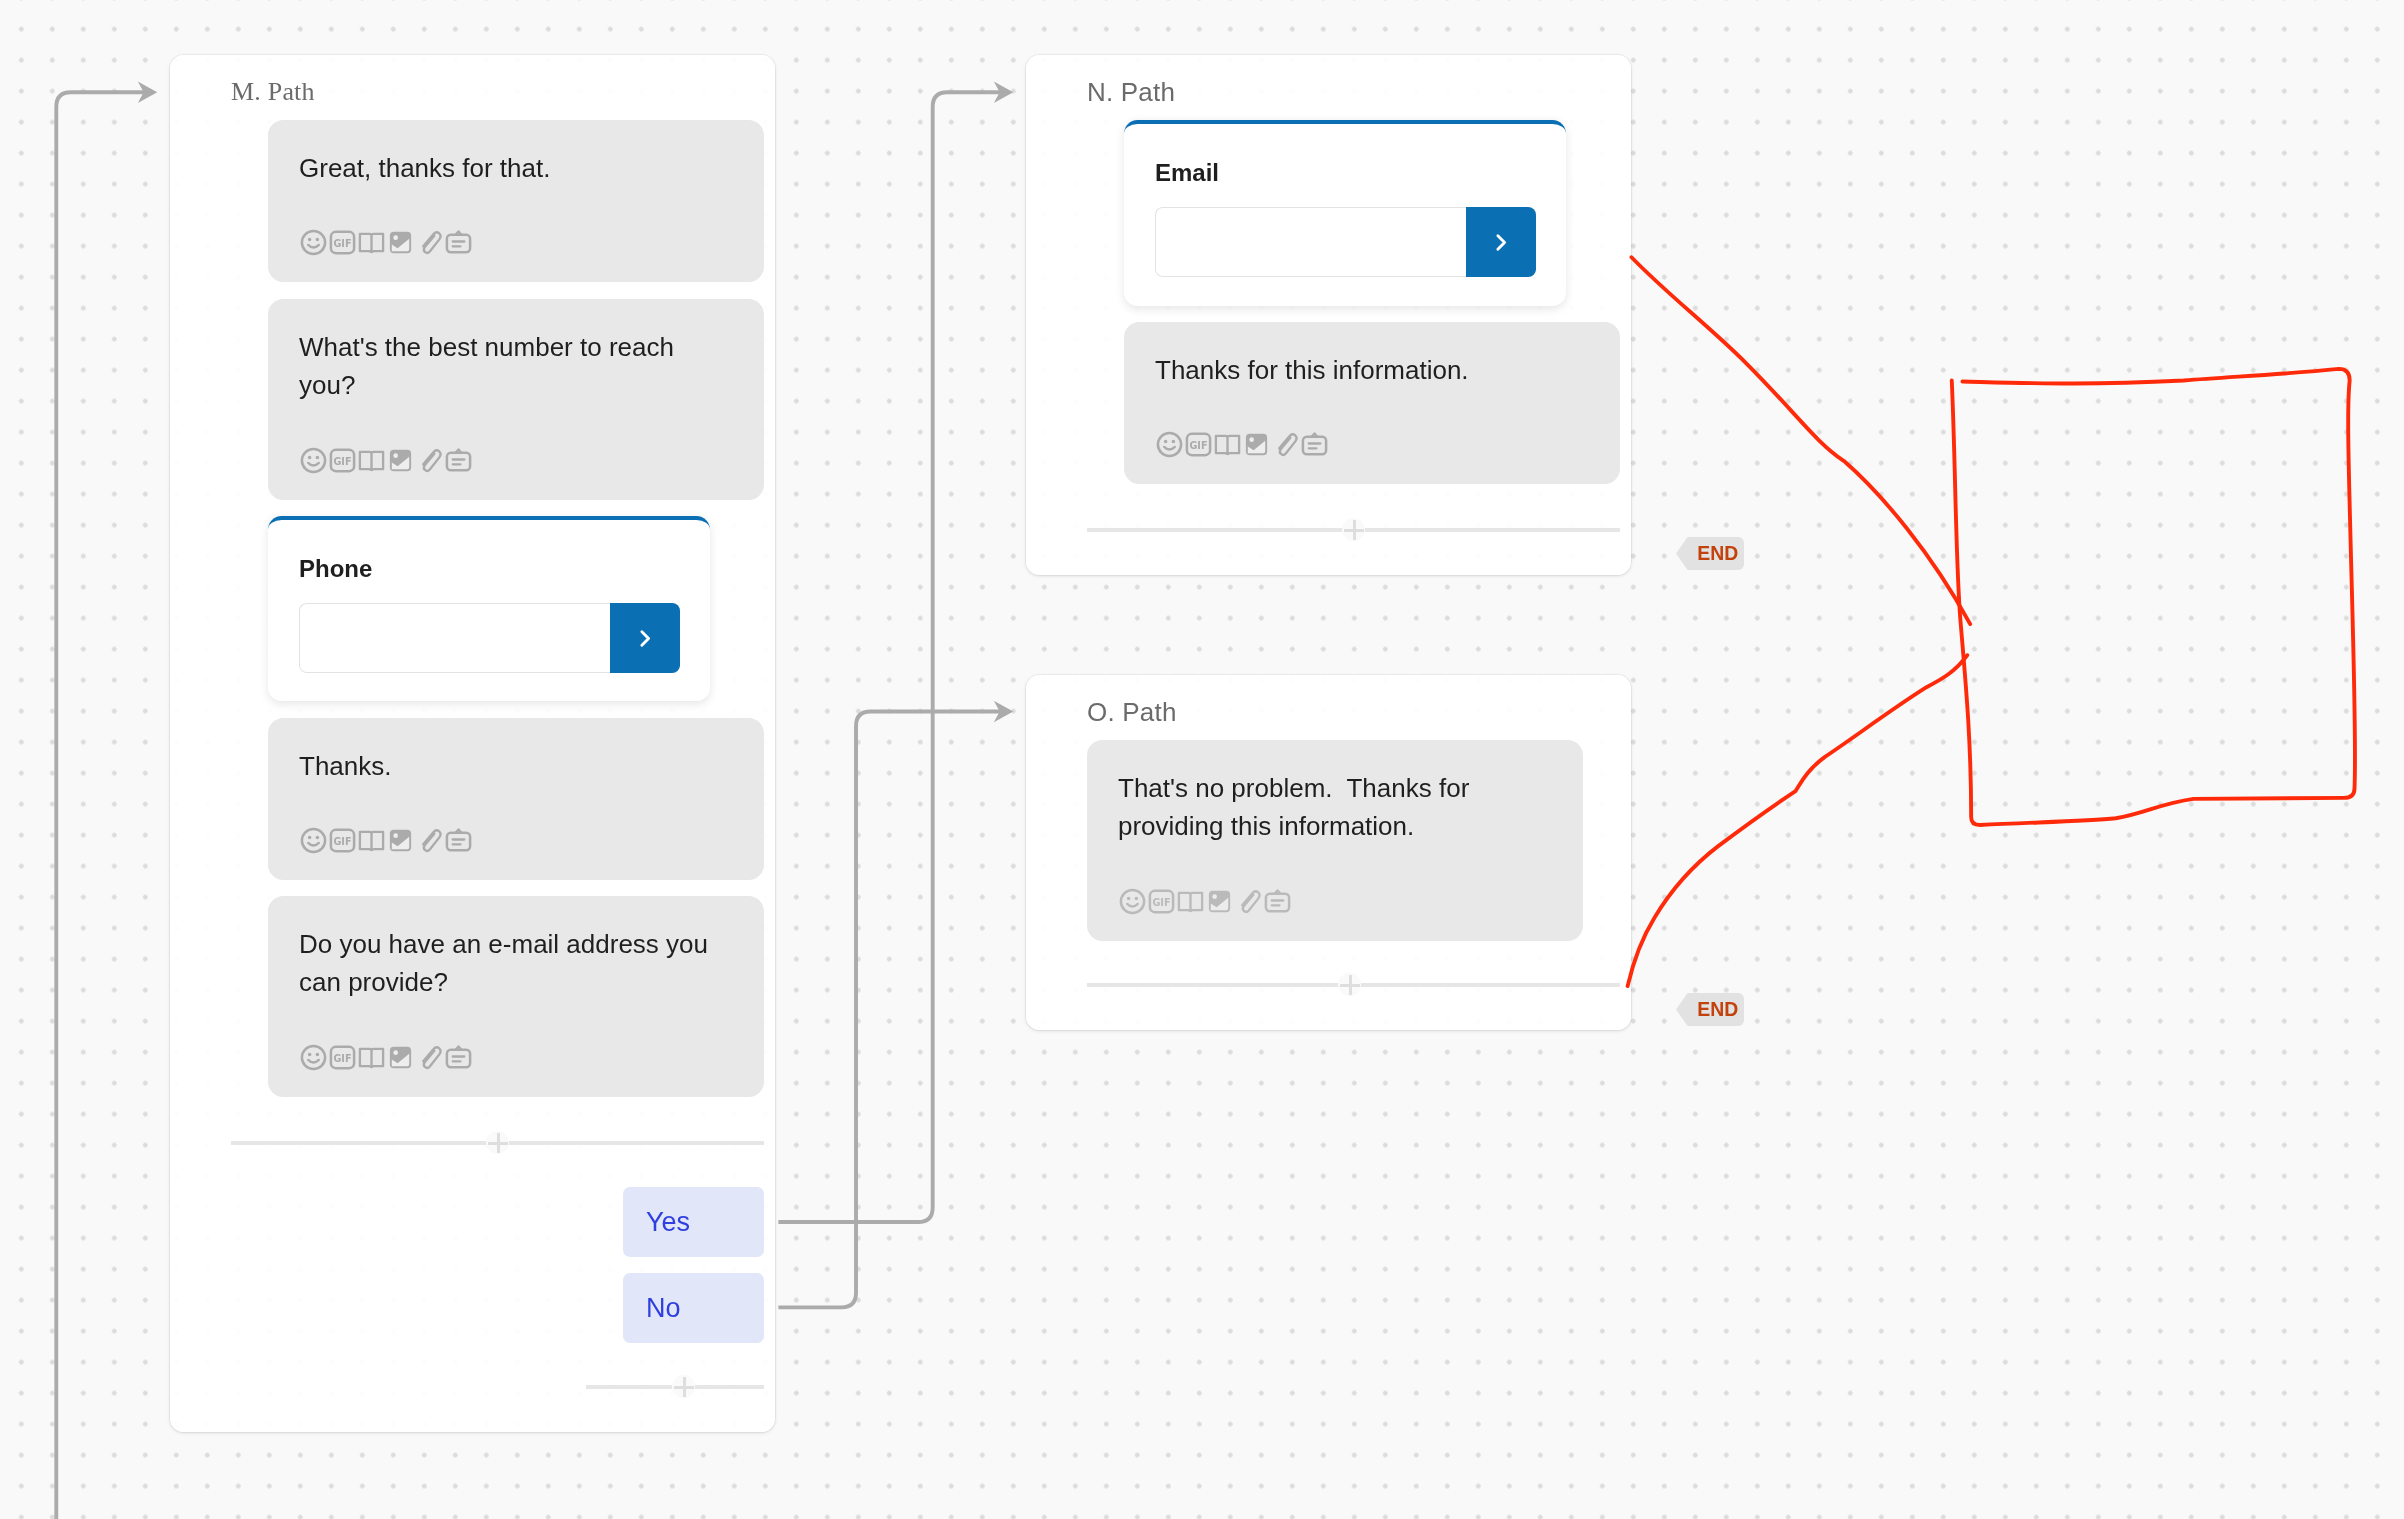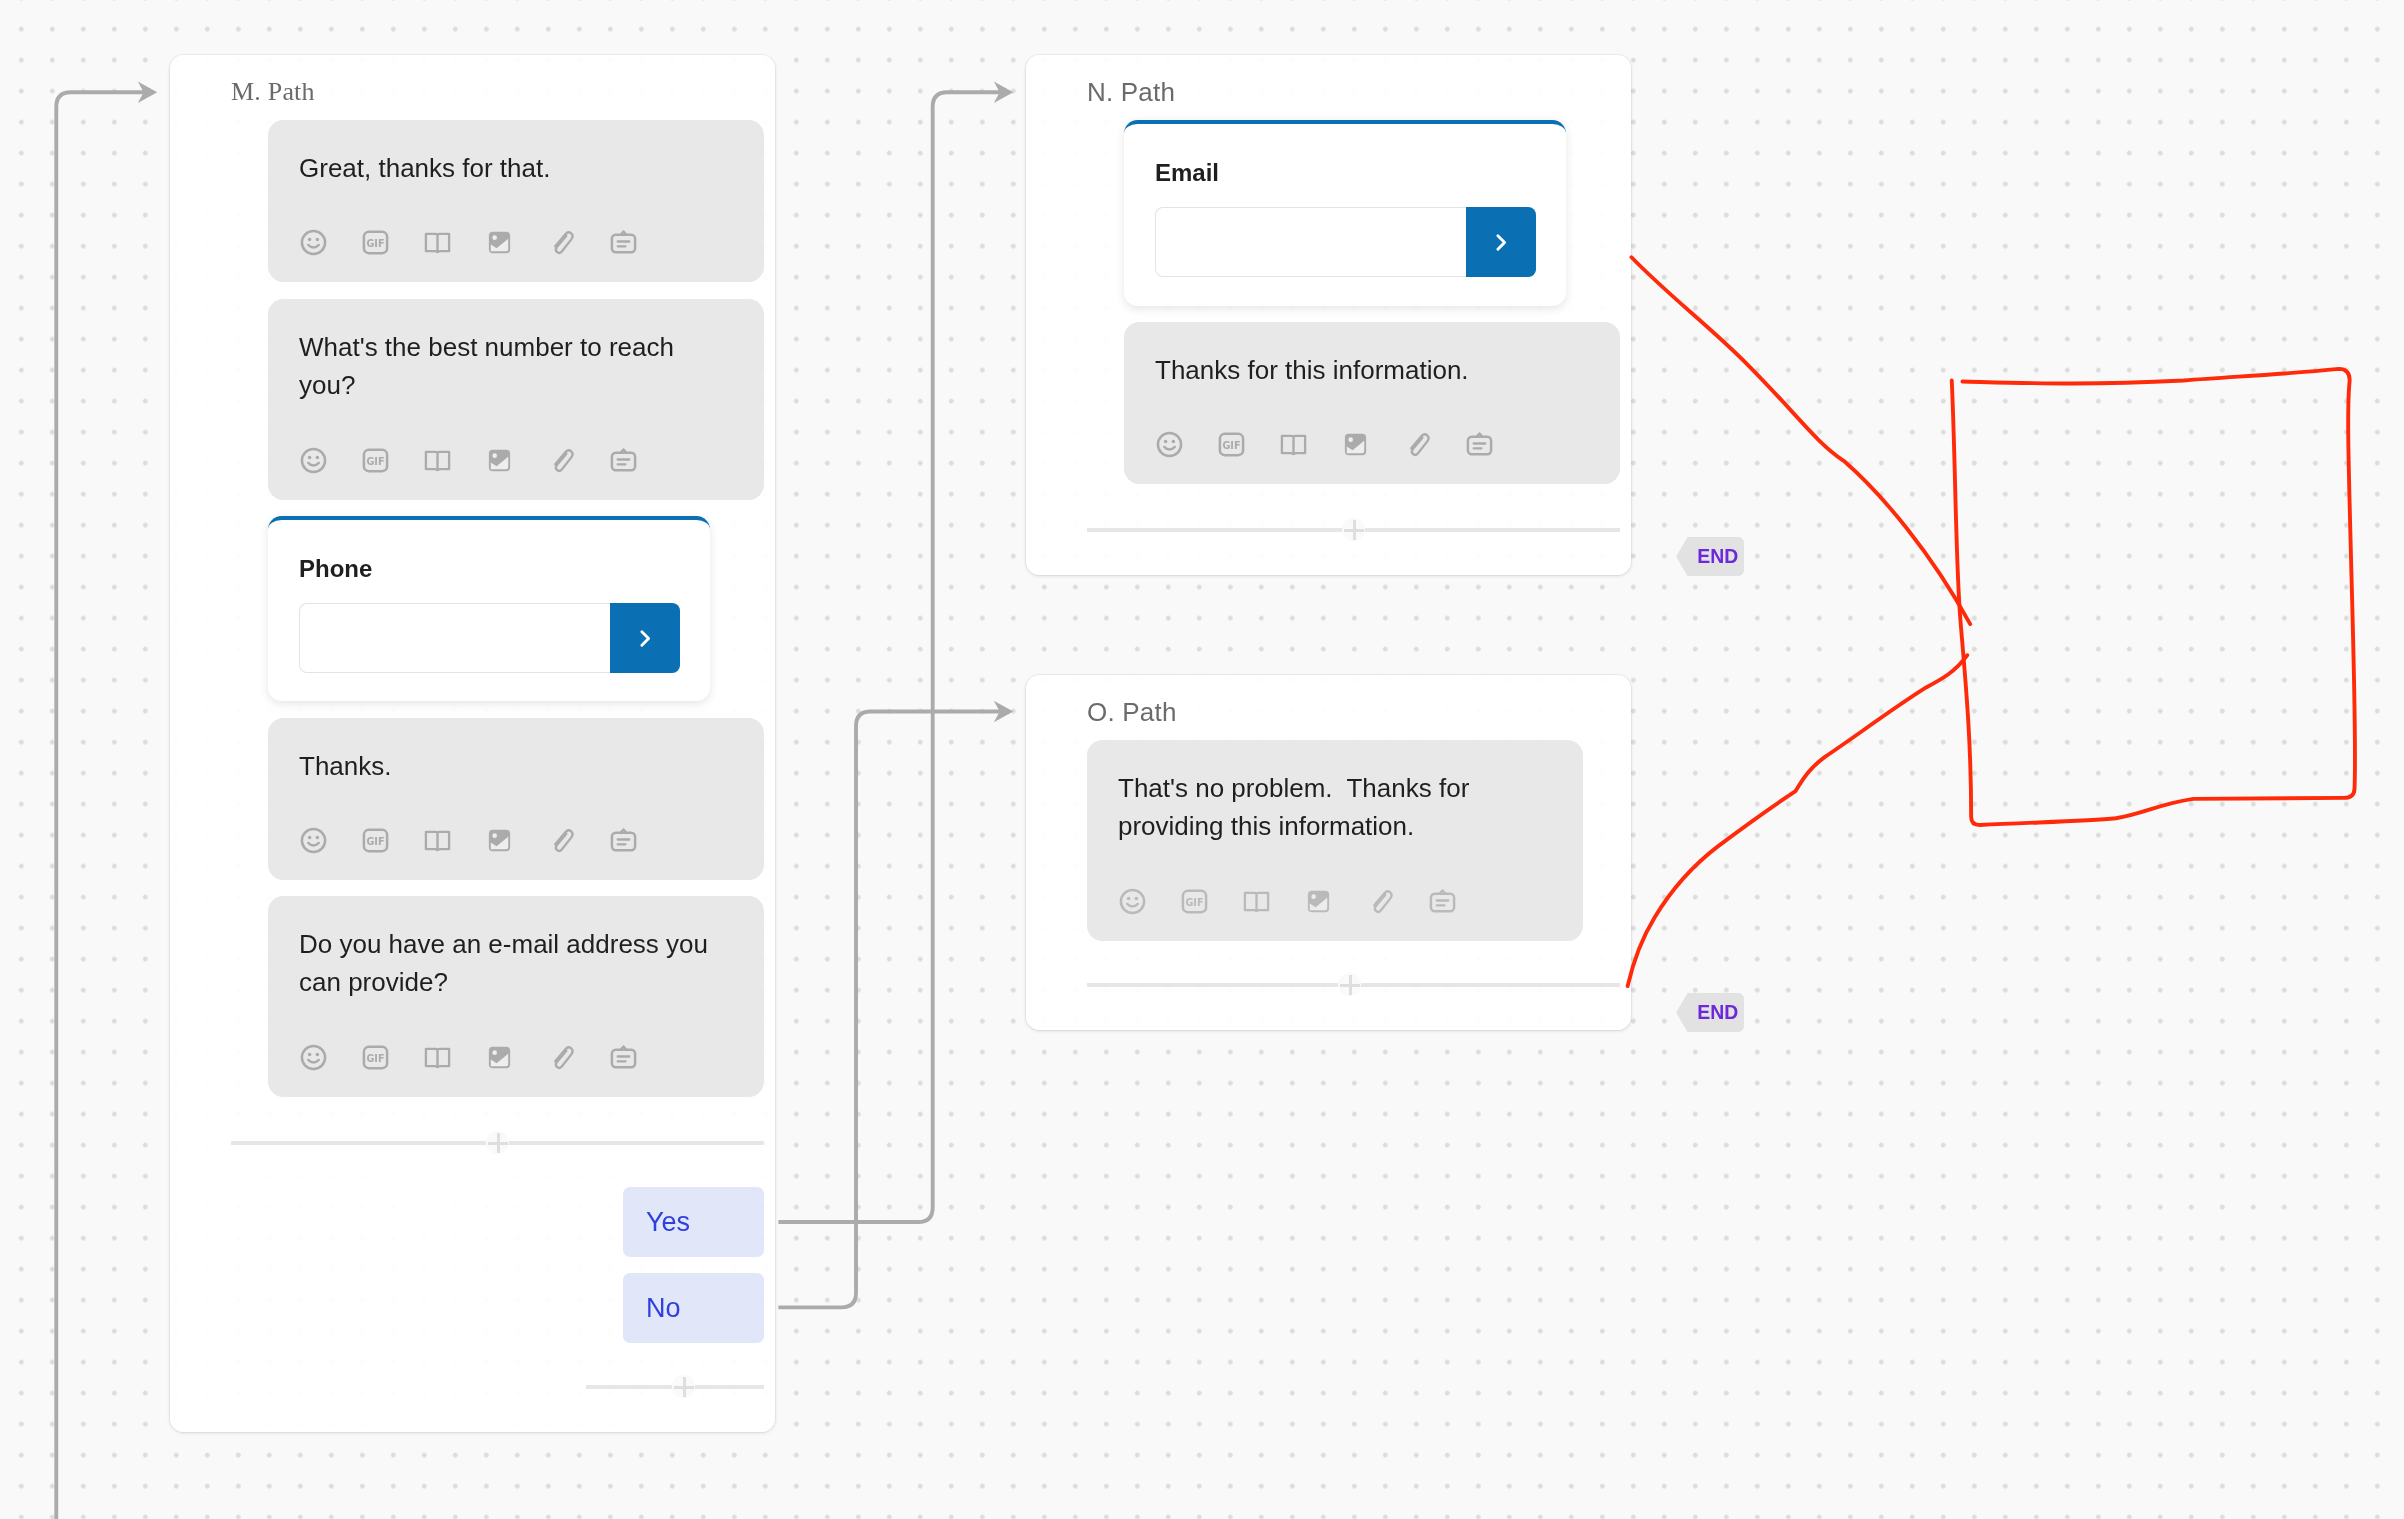--- a/index.html
+++ b/index.html
@@ -19,21 +19,21 @@
   }
   .card-title {
     position: absolute; font-size: 26px; color: #6b6b6b; letter-spacing: 0.2px;
   }
   .bubble {
     position: absolute; background: #e8e8e8; border-radius: 15.5px;
     box-sizing: border-box; padding: 29px 31px 0 31px;
   }
   .bubble-text { font-size: 26px; line-height: 38px; color: #1f1f1f; }
   .icons {
-    position: absolute; left: 31px; bottom: 25px; display: flex; gap: 33px; align-items: center;
+    position: absolute; left: 31px; bottom: 25px; display: flex; align-items: center;
   }
   .icons .ic { width: 29px; height: 29px; display: inline-flex; }
   .icons svg { width: 29px; height: 29px; }
   .input-card {
     position: absolute; background: #ffffff; border-radius: 13.6px;
     border-top: 4.9px solid #0a6fb3;
     box-shadow: 0 2.9px 9.7px rgba(0,0,0,0.10);
     box-sizing: border-box;
   }
   .input-label { position: absolute; left: 31px; top: 35px; font-size: 24px; font-weight: 600; color: #1f1f1f; }
@@ -58,23 +58,23 @@
     content: ""; position: absolute; background: #dedede;
   }
   .plus:before { left: 10.7px; top: 1.9px; width: 2.9px; height: 19.4px; }
   .plus:after { left: 1.9px; top: 10.7px; width: 19.4px; height: 2.9px; }
   .choice {
     position: absolute; background: #e1e6f9; border-radius: 7px;
     color: #2f3fe0; font-size: 27px; box-sizing: border-box; padding-left: 23px;
     display: flex; align-items: center;
   }
   .end-badge {
-    position: absolute; height: 39px; width: 68px;
+    position: absolute; height: 33px; width: 68px;
     background: #e2e2e2; border-radius: 5.8px;
-    font-size: 19.4px; font-weight: 700; color: #6d28d9;
+    font-size: 19.4px; font-weight: 700; color: #c2410c;
     display: flex; align-items: center; justify-content: flex-end; padding-right: 5.8px; box-sizing: border-box;
     clip-path: polygon(11.6px 0, 100% 0, 100% 100%, 11.6px 100%, 0 50%);
   }
   svg.overlay { position: absolute; left: 0; top: 0; pointer-events: none; }
 </style>
 </head>
 <body>
 
 <svg class="overlay" width="2405" height="1520" viewBox="0 0 2478 1566">
   <defs>

